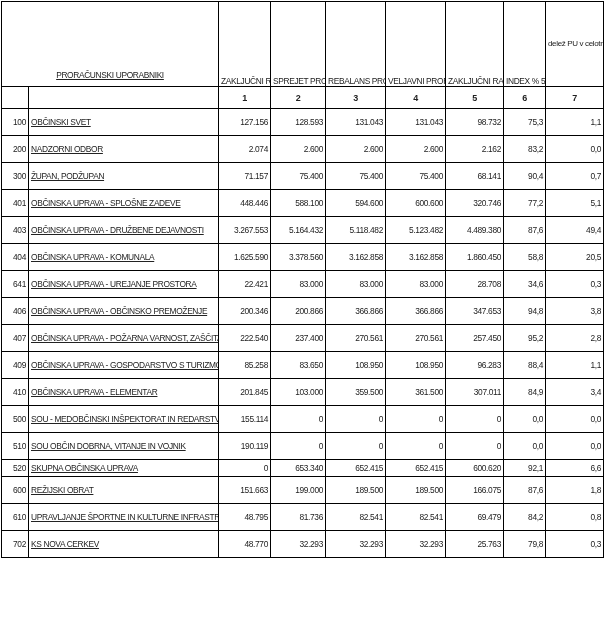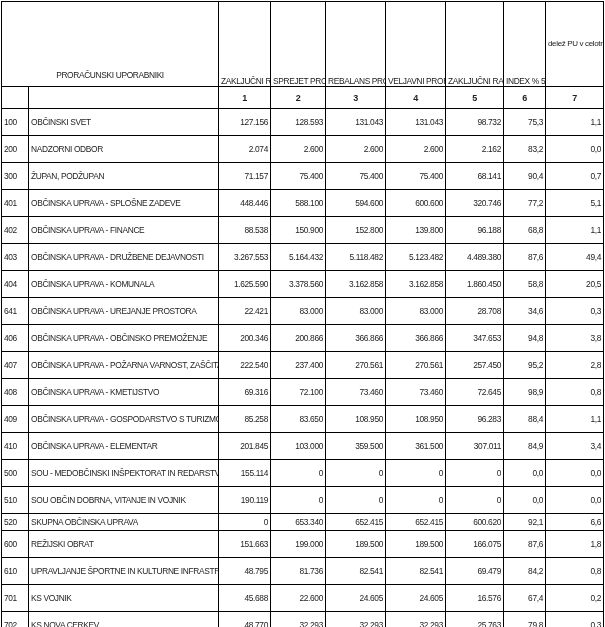--- a/index.html
+++ b/index.html
@@ -13,27 +13,27 @@
     letter-spacing: -0.35px;
   }
   table.budget td, table.budget th {
     border: 1px solid #000;
     padding: 0 2px;
     overflow: hidden;
     white-space: nowrap;
     font-weight: normal;
   }
   th.hdr { height: 78px; vertical-align: bottom; text-align: center; line-height: 10.5px; padding-bottom: 2px; white-space: normal; }
-  th.hdr.title { text-align: center; padding-bottom: 6px; }
+  th.hdr.title { text-align: center; padding-bottom: 6px; text-decoration: underline; }
   th.hdr.share { vertical-align: middle; padding-bottom: 0; font-size: 8px; }
   tr.numrow td { height: 21px; text-align: center; font-weight: bold; font-size: 9px; }
   tr.row td { height: 26px; vertical-align: middle; }
   tr.row.short td { height: 16px; }
-  td.code { text-align: left; padding-right: 1px; }
-  td.name { text-align: left; white-space: normal; line-height: 10.5px; }
+  td.code { text-align: right; padding-right: 1px; }
+  td.name { text-align: left; white-space: normal; line-height: 10.5px; text-decoration: underline; }
   td.num { text-align: right; }
 </style>
 </head>
 <body>
 
 <table class="budget">
   <colgroup>
     <col style="width:27px">
       <col style="width:190px">
       <col style="width:52px">
@@ -106,31 +106,20 @@
         <td class="name">OBČINSKA UPRAVA - SPLOŠNE ZADEVE</td>
         <td class="num">448.446</td>
         <td class="num">588.100</td>
         <td class="num">594.600</td>
         <td class="num">600.600</td>
         <td class="num">320.746</td>
         <td class="num">77,2</td>
         <td class="num">5,1</td>
       </tr>
       <tr class="row">
-        <td class="code">402</td>
-        <td class="name">OBČINSKA UPRAVA - FINANCE</td>
-        <td class="num">88.538</td>
-        <td class="num">150.900</td>
-        <td class="num">152.800</td>
-        <td class="num">139.800</td>
-        <td class="num">96.188</td>
-        <td class="num">68,8</td>
-        <td class="num">1,1</td>
-      </tr>
-      <tr class="row">
         <td class="code">403</td>
         <td class="name">OBČINSKA UPRAVA - DRUŽBENE DEJAVNOSTI</td>
         <td class="num">3.267.553</td>
         <td class="num">5.164.432</td>
         <td class="num">5.118.482</td>
         <td class="num">5.123.482</td>
         <td class="num">4.489.380</td>
         <td class="num">87,6</td>
         <td class="num">49,4</td>
       </tr>
@@ -172,31 +161,20 @@
         <td class="name">OBČINSKA UPRAVA - POŽARNA VARNOST, ZAŠČITA IN REŠEVANJE, CZ</td>
         <td class="num">222.540</td>
         <td class="num">237.400</td>
         <td class="num">270.561</td>
         <td class="num">270.561</td>
         <td class="num">257.450</td>
         <td class="num">95,2</td>
         <td class="num">2,8</td>
       </tr>
       <tr class="row">
-        <td class="code">408</td>
-        <td class="name">OBČINSKA UPRAVA - KMETIJSTVO</td>
-        <td class="num">69.316</td>
-        <td class="num">72.100</td>
-        <td class="num">73.460</td>
-        <td class="num">73.460</td>
-        <td class="num">72.645</td>
-        <td class="num">98,9</td>
-        <td class="num">0,8</td>
-      </tr>
-      <tr class="row">
         <td class="code">409</td>
         <td class="name">OBČINSKA UPRAVA - GOSPODARSTVO S TURIZMOM</td>
         <td class="num">85.258</td>
         <td class="num">83.650</td>
         <td class="num">108.950</td>
         <td class="num">108.950</td>
         <td class="num">96.283</td>
         <td class="num">88,4</td>
         <td class="num">1,1</td>
       </tr>
@@ -260,31 +238,20 @@
         <td class="name">UPRAVLJANJE ŠPORTNE IN KULTURNE INFRASTRUKTURE</td>
         <td class="num">48.795</td>
         <td class="num">81.736</td>
         <td class="num">82.541</td>
         <td class="num">82.541</td>
         <td class="num">69.479</td>
         <td class="num">84,2</td>
         <td class="num">0,8</td>
       </tr>
       <tr class="row">
-        <td class="code">701</td>
-        <td class="name">KS VOJNIK</td>
-        <td class="num">45.688</td>
-        <td class="num">22.600</td>
-        <td class="num">24.605</td>
-        <td class="num">24.605</td>
-        <td class="num">16.576</td>
-        <td class="num">67,4</td>
-        <td class="num">0,2</td>
-      </tr>
-      <tr class="row">
         <td class="code">702</td>
         <td class="name">KS NOVA CERKEV</td>
         <td class="num">48.770</td>
         <td class="num">32.293</td>
         <td class="num">32.293</td>
         <td class="num">32.293</td>
         <td class="num">25.763</td>
         <td class="num">79,8</td>
         <td class="num">0,3</td>
       </tr>

